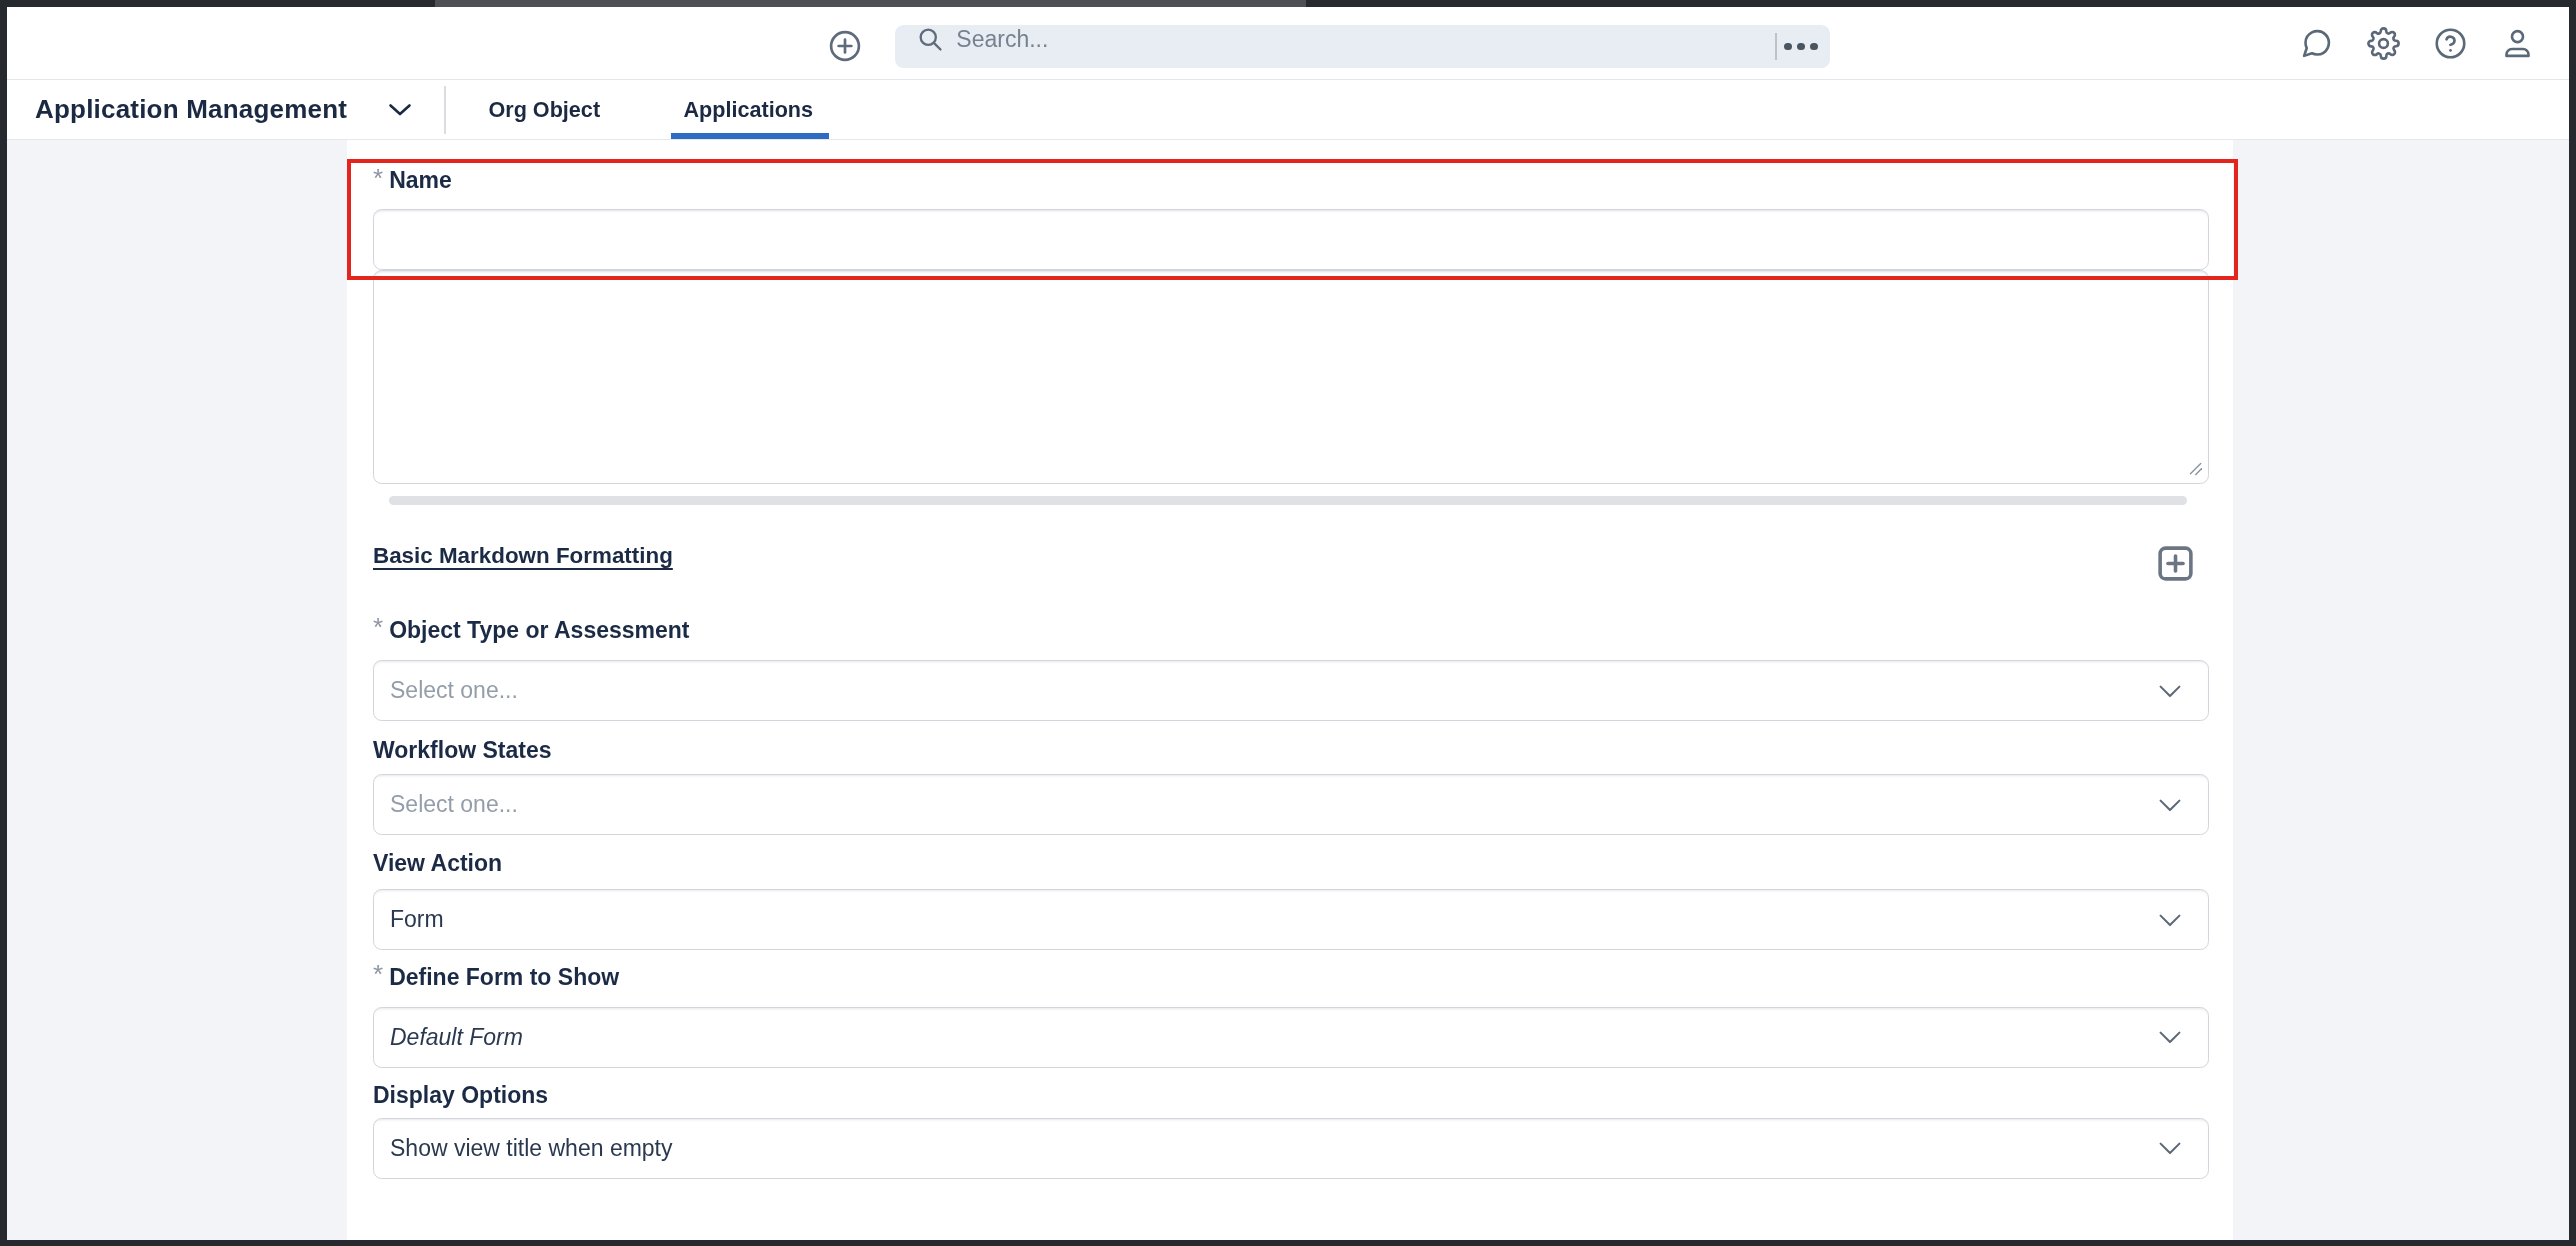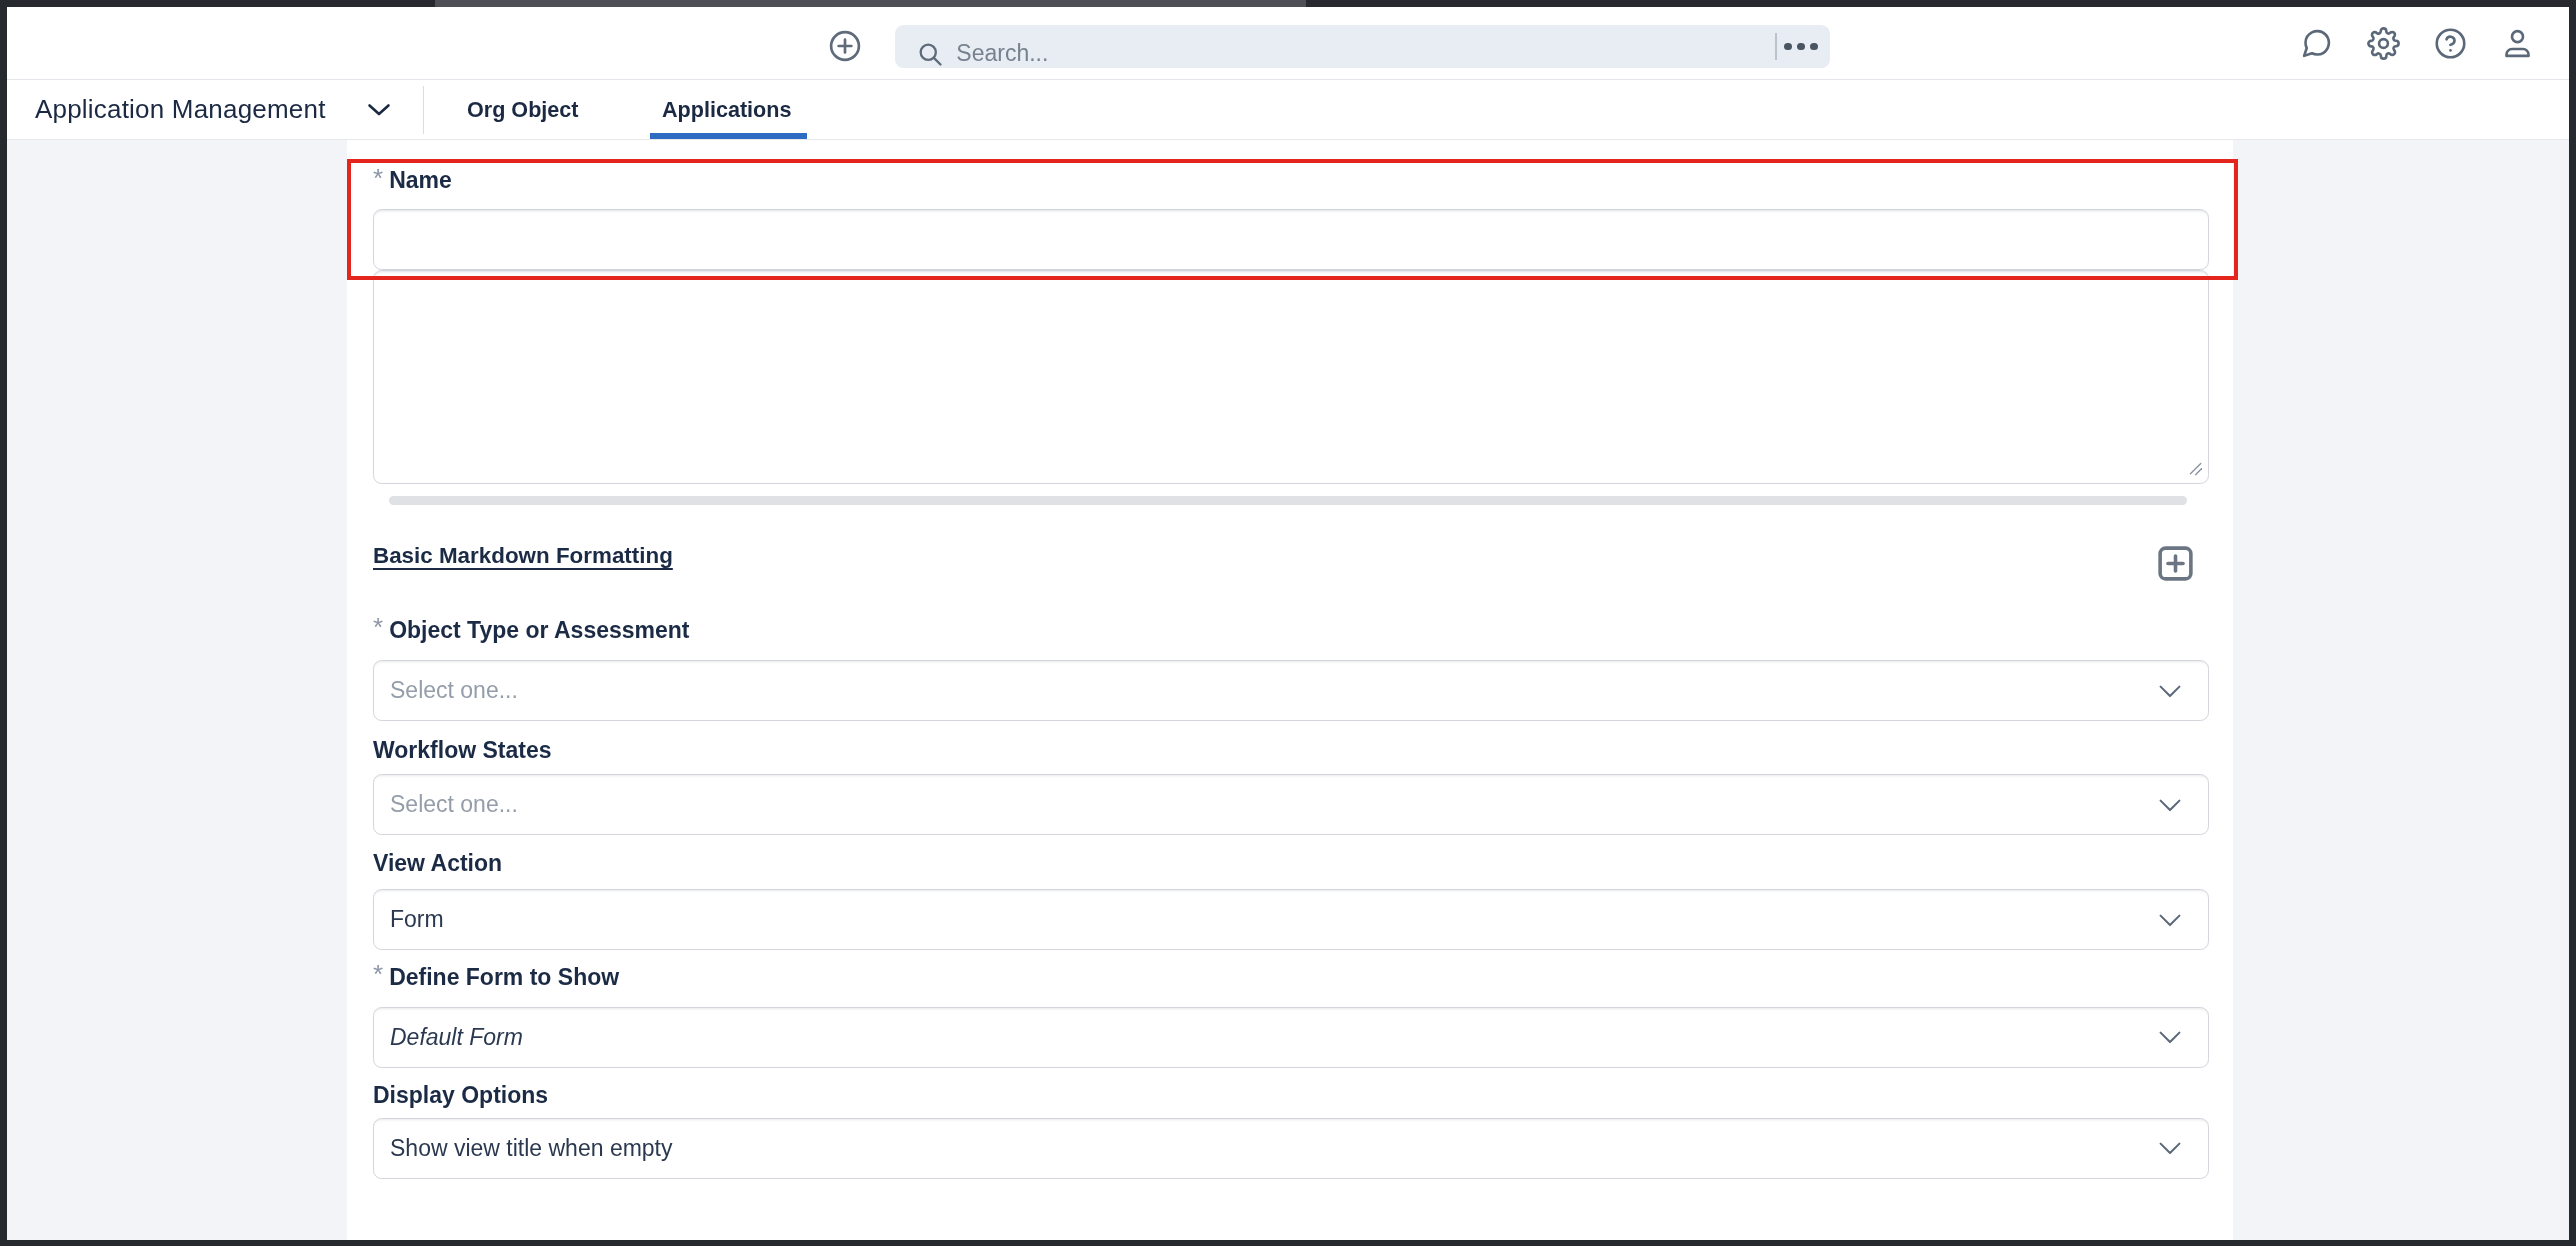--- a/index.html
+++ b/index.html
@@ -24,21 +24,21 @@
     border-bottom:1.7px solid #e3e6ea;
   }
   .icon{display:block;}
   .plus-circle-btn{
     position:absolute;left:821px;top:22.4px;width:34px;height:34px;
     background:none;border:none;padding:0;cursor:pointer;
   }
   .searchbar{
     position:absolute;left:888px;top:18px;width:935px;height:43px;
     background:#e8ecf3;border-radius:8.6px;
-    display:flex;align-items:flex-end;
+    display:flex;align-items:flex-start;
   }
   .searchbar .mag{margin-left:21px;flex:0 0 auto;}
   .searchbar input{
     flex:1;border:none;background:transparent;outline:none;
     font-family:inherit;font-size:23px;color:#3c4654;
     margin-left:10.3px;
   }
   .searchbar input::placeholder{color:#77828f;opacity:1;}
   .search-divider{
     position:absolute;right:53px;top:7.8px;bottom:7.8px;width:1.7px;
@@ -58,21 +58,21 @@
   
   .tabbar{
     position:relative;height:59px;background:#ffffff;
     border-bottom:1.7px solid #e6e8ec;
     display:flex;align-items:center;
   }
   .app-switcher{
     display:flex;align-items:center;margin-left:28px;cursor:pointer;
   }
   .app-switcher-label{
-    font-size:26px;font-weight:400;color:#1b2a42;letter-spacing:0.2px;text-align:right;
+    font-size:26px;font-weight:700;color:#1b2a42;letter-spacing:0.2px;text-align:right;
   }
   .app-switcher .chev{margin-left:40px;}
   .tab-divider{width:1.7px;height:48px;background:#d9dce1;margin-left:31px;}
   .tabs{display:flex;align-items:stretch;height:100%;margin-left:41px;gap:80px;}
   .tab{
     position:relative;display:flex;align-items:center;
     font-size:21.6px;font-weight:700;color:#1b2a42;cursor:pointer;
     padding:0 1.7px;
   }
   .tab.active::after{

